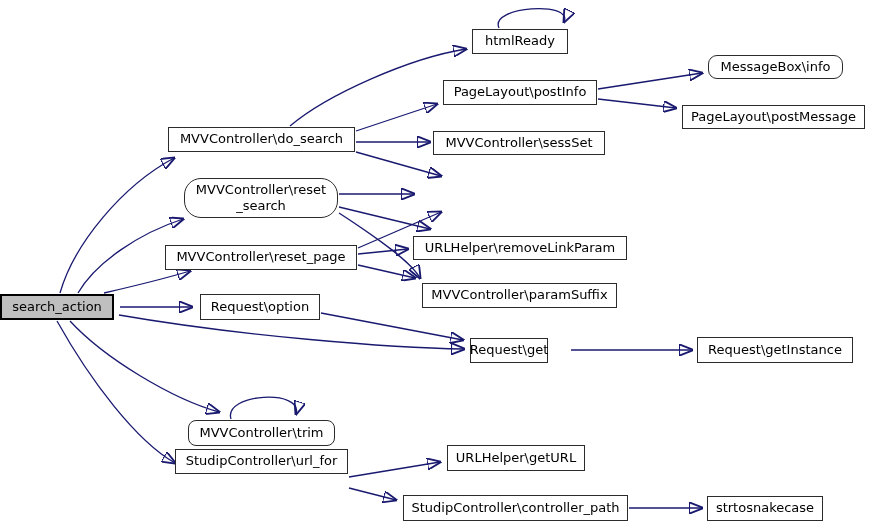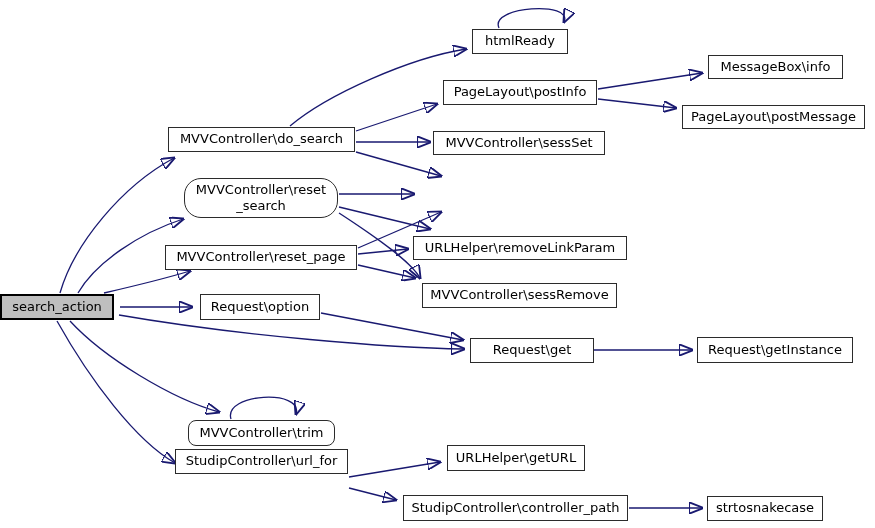--- a/index.html
+++ b/index.html
@@ -75,38 +75,38 @@
 
   <div class="node" style="left:184px;top:178px;width:154px;height:40px;border-radius:17px;">
     <span>MVVController\reset</span>
     <span>_search</span>
   </div>
 
   <div class="node" style="left:165px;top:245px;width:192px;height:25px;">MVVController\reset_page</div>
 
   <div class="node" style="left:200px;top:294px;width:120px;height:26px;">Request\option</div>
 
-  <div class="node" style="left:470px;top:338px;width:124px;height:25px;">Request\get</div>
+  <div class="node" style="left:470px;top:338px;width:78px;height:25px;">Request\get</div>
 
   <div class="node" style="left:188px;top:420px;width:147px;height:26px;border-radius:8px;">MVVController\trim</div>
 
   <div class="node" style="left:175px;top:449px;width:173px;height:25px;">StudipController\url_for</div>
 
   <div class="node" style="left:472px;top:29px;width:96px;height:25px;">htmlReady</div>
 
   <div class="node" style="left:443px;top:80px;width:154px;height:25px;">PageLayout\postInfo</div>
 
   <div class="node" style="left:433px;top:131px;width:172px;height:24px;">MVVController\sessSet</div>
 
 
   <div class="node" style="left:413px;top:236px;width:214px;height:24px;">URLHelper\removeLinkParam</div>
 
-  <div class="node" style="left:422px;top:283px;width:195px;height:25px;">MVVController\sessRemove</div>
+  <div class="node" style="left:422px;top:283px;width:195px;height:25px;">MVVController\paramSuffix</div>
 
-  <div class="node" style="left:708px;top:55px;width:135px;height:24px;">MessageBox\info</div>
+  <div class="node" style="left:708px;top:55px;width:135px;height:24px;border-radius:9px;">MessageBox\info</div>
 
   <div class="node" style="left:682px;top:105px;width:183px;height:24px;">PageLayout\postMessage</div>
 
   <div class="node" style="left:697px;top:337px;width:156px;height:26px;">Request\getInstance</div>
 
   <div class="node" style="left:447px;top:445px;width:138px;height:26px;">URLHelper\getURL</div>
 
   <div class="node" style="left:403px;top:495px;width:225px;height:26px;">StudipController\controller_path</div>
 
   <div class="node" style="left:707px;top:496px;width:116px;height:25px;">strtosnakecase</div>

